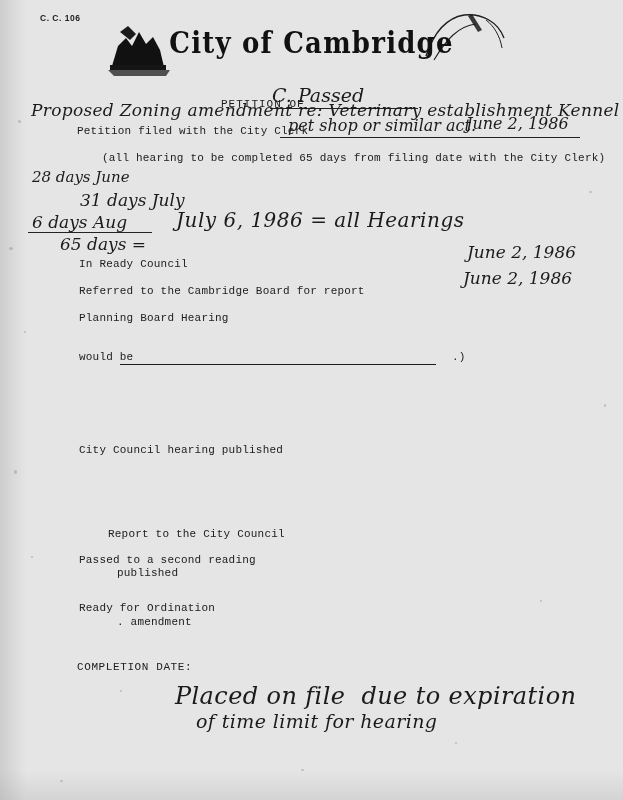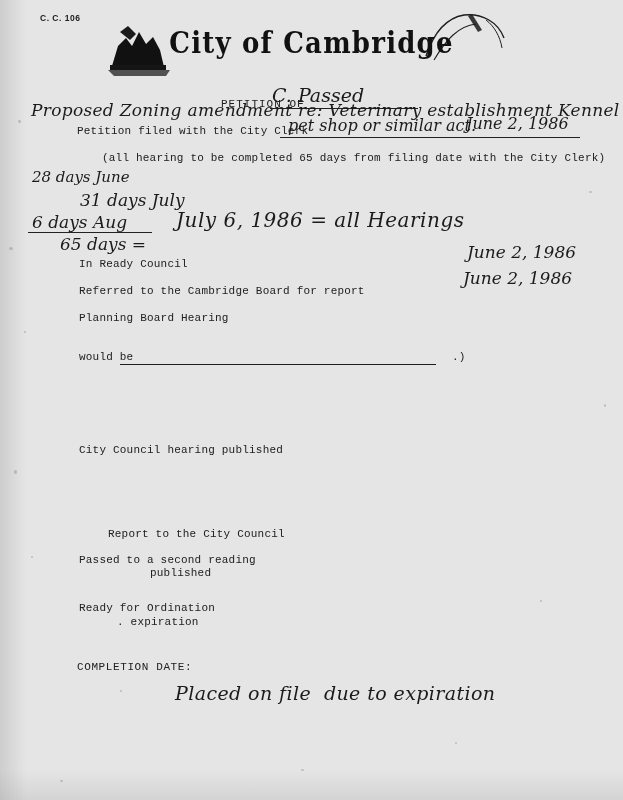--- a/index.html
+++ b/index.html
@@ -184,21 +184,22 @@
   <div class="typed" style="left:65px;top:285px;">Referred to the Cambridge Board for report</div>
   <div class="typed" style="left:65px;top:312px;">Planning Board Hearing</div>
 
   <div class="typed" style="left:65px;top:351px;">would be</div>
   <div class="dotline" style="left:120px;top:364px;width:316px;"></div>
   <div class="typed" style="left:438px;top:351px;">.)</div>
 
   <div class="typed" style="left:65px;top:444px;">City Council hearing published</div>
   <div class="typed" style="left:64px;top:528px;margin-left:30px;">Report to the City Council</div>
   <div class="typed" style="left:65px;top:554px;">Passed to a second reading</div>
-  <div class="typed" style="left:103px;top:567px;margin-left:33px;">published</div>
+  <div class="typed" style="left:103px;top:567px;">published</div>
   <div class="typed" style="left:65px;top:602px;">Ready for Ordination</div>
-  <div class="typed" style="left:103px;top:616px;">. expiration</div>
+  <div class="typed" style="left:103px;top:616px;">. amendment</div>
 
   <div class="typed" style="left:63px;top:661px;letter-spacing:.6px;">COMPLETION DATE:</div>
 
-  <div class="hand" style="left:175px;top:682px;font-size:19px;letter-spacing:.4px;">Placed on file  due to expiration</div>
+  <div class="hand" style="left:175px;top:682px;font-size:24px;letter-spacing:.4px;">Placed on file  due to expiration</div>
+  <div class="hand" style="left:196px;top:710px;font-size:19px;letter-spacing:.4px;">of time limit for hearing</div>
 
 </div>
 
 </body></html>

